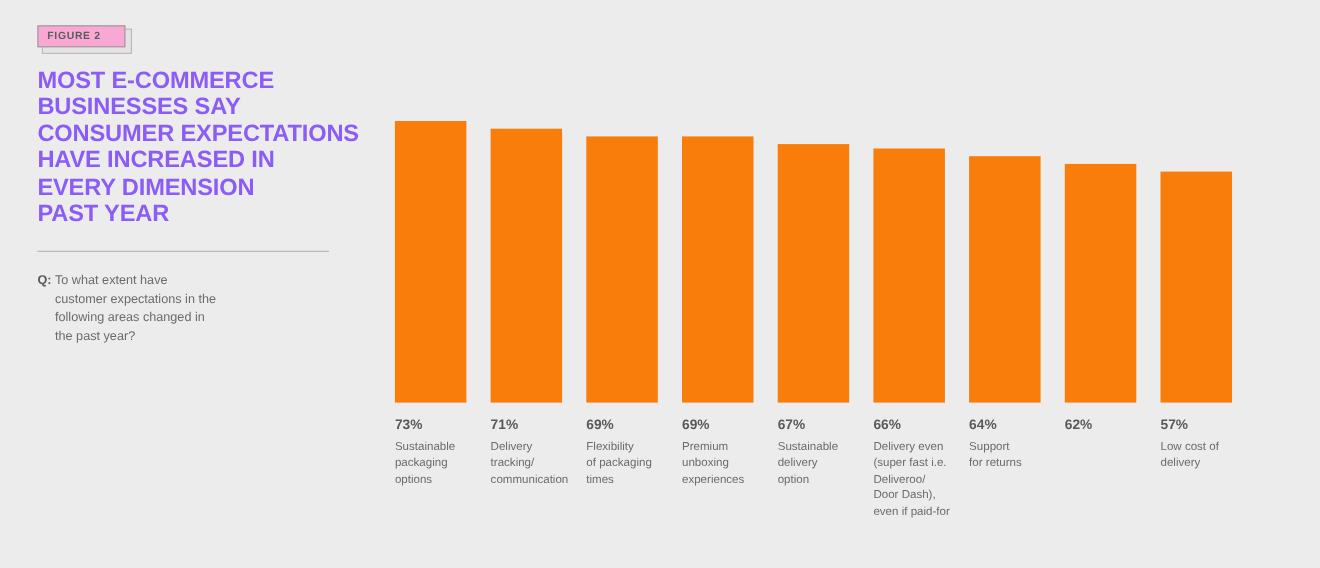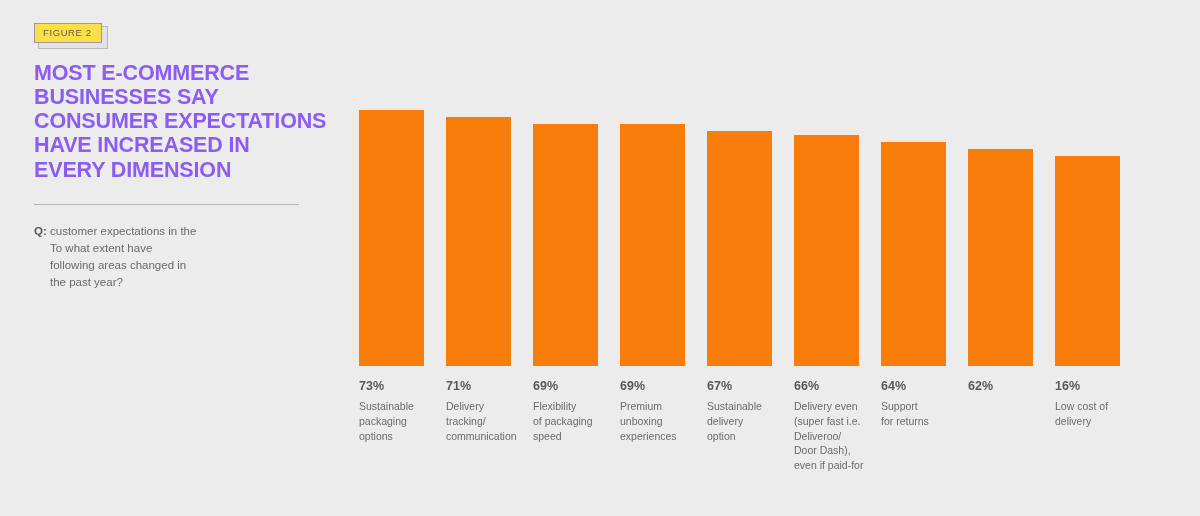--- a/index.html
+++ b/index.html
@@ -32,24 +32,24 @@
 
   .figure-badge-wrap {
     position: relative;
     display: inline-block;
     margin-bottom: 18px;
   }
   .figure-badge {
     position: relative;
     display: inline-block;
     border: 1px solid #9a9a9a;
-    background: #fde047;
-    padding: 4px 9px 4px 8px;
+    background: #f9a8d4;
+    padding: 4px 21px 4px 8px;
     font-size: 9.5px;
-    font-weight: normal;
+    font-weight: bold;
     letter-spacing: 0.6px;
     color: #5c5d5f;
     line-height: 1;
     z-index: 2;
   }
   .badge-shadow {
     position: absolute;
     left: 4px;
     top: 4px;
     width: 100%;
@@ -158,28 +158,29 @@
       <div class="badge-shadow"></div>
       <div class="figure-badge">FIGURE 2</div>
     </div>
 
     <h1 class="headline">
       <span class="ln">MOST E-COMMERCE</span>
       <span class="ln">BUSINESSES SAY</span>
       <span class="ln">CONSUMER EXPECTATIONS</span>
       <span class="ln">HAVE INCREASED IN</span>
       <span class="ln">EVERY DIMENSION</span>
+      <span class="ln">PAST YEAR</span>
     </h1>
 
     <div class="divider"></div>
 
     <div class="question">
       <span class="q-mark">Q:</span>
+      <span class="q-line">To what extent have</span>
       <span class="q-line">customer expectations in the</span>
-      <span class="q-line">To what extent have</span>
       <span class="q-line">following areas changed in</span>
       <span class="q-line">the past year?</span>
     </div>
 
   </div>
 
   <div class="chart">
     <div class="plot" id="plot-area">
         <div class="bar-col" style="left: 0px; height: 366px;">
           <div class="bar" title="73%" style="height: 256px; background: rgb(249, 125, 10);"></div>
@@ -224,21 +225,21 @@
             <span class="cl">Delivery</span>
             <span class="cl">tracking/</span>
             <span class="cl">communication</span>
           </div>
         </div>
         <div class="label-col" style="left: 174px;">
           <div class="pct">69%</div>
           <div class="cat">
             <span class="cl">Flexibility</span>
             <span class="cl">of packaging</span>
-            <span class="cl">speed</span>
+            <span class="cl">times</span>
           </div>
         </div>
         <div class="label-col" style="left: 261px;">
           <div class="pct">69%</div>
           <div class="cat">
             <span class="cl">Premium</span>
             <span class="cl">unboxing</span>
             <span class="cl">experiences</span>
           </div>
         </div>
@@ -264,21 +265,21 @@
           <div class="pct">64%</div>
           <div class="cat">
             <span class="cl">Support</span>
             <span class="cl">for returns</span>
           </div>
         </div>
         <div class="label-col" style="left: 609px;">
           <div class="pct">62%</div>
         </div>
         <div class="label-col" style="left: 696px;">
-          <div class="pct">16%</div>
+          <div class="pct">57%</div>
           <div class="cat">
             <span class="cl">Low cost of</span>
             <span class="cl">delivery</span>
           </div>
         </div>
       </div>
   </div>
 
 </div>
 

